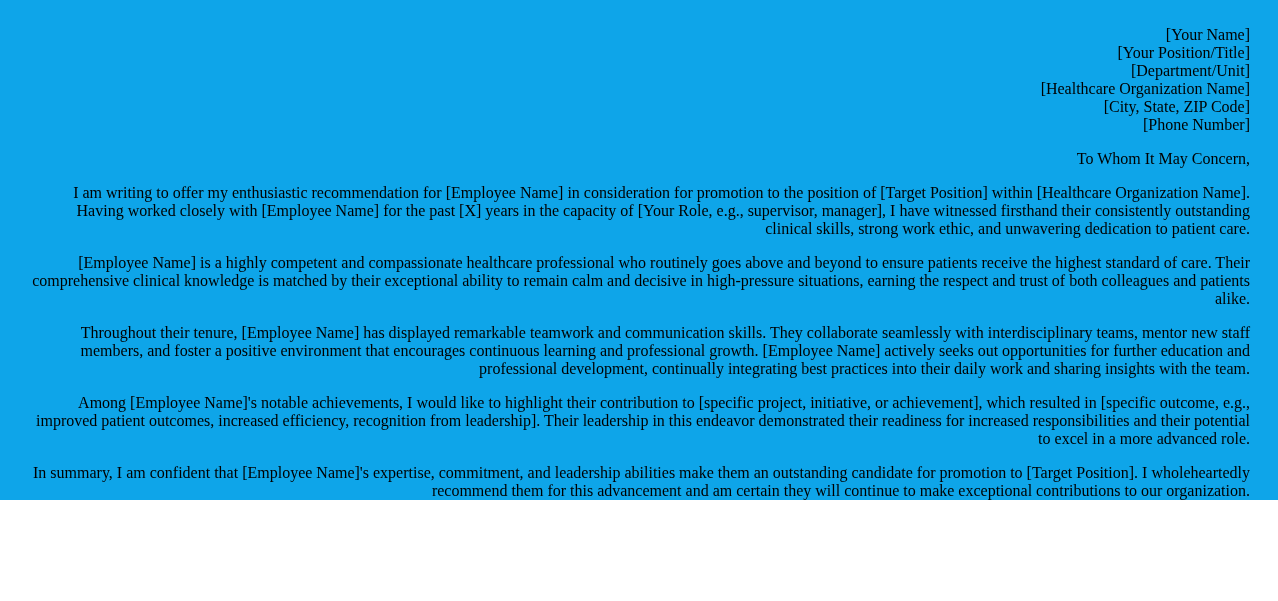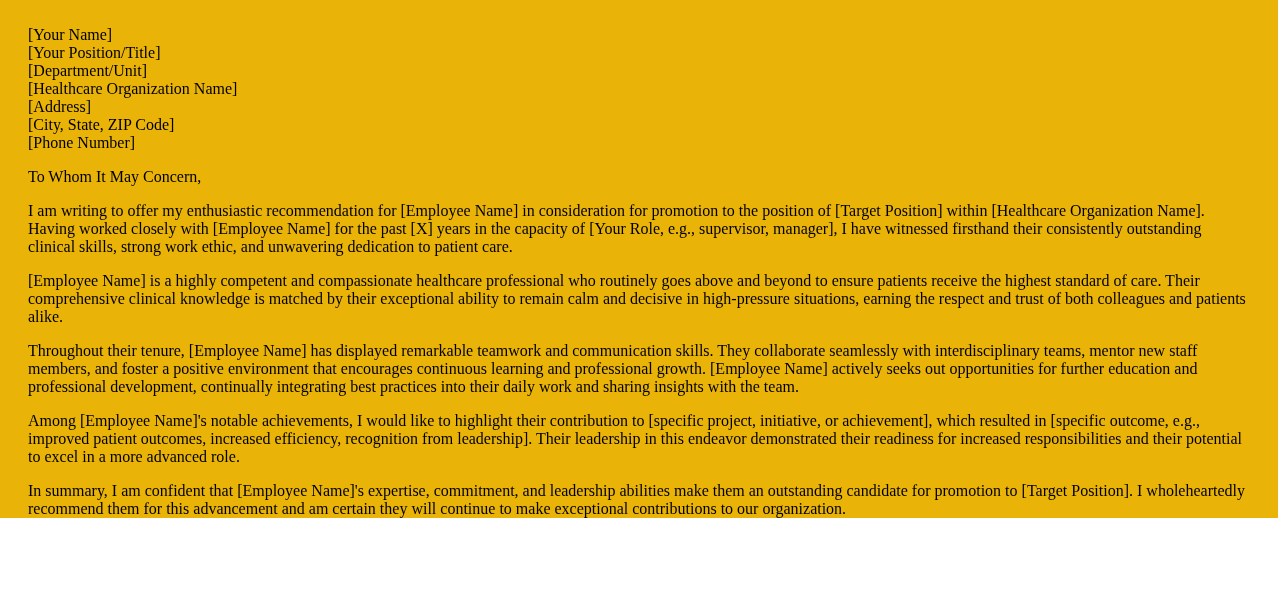--- a/index.html
+++ b/index.html
@@ -14,21 +14,22 @@
     box-sizing: border-box;
   }
   .page {
     box-sizing: border-box;
     width: 1278px;
     padding: 26px 28px 0 28px;
     font-family: "Liberation Serif", "DejaVu Serif", serif;
     font-size: 16px;
     line-height: normal;
     color: #000000;
-    background: #eab308;
+    background: #0ea5e9;
+    text-align: right;
   }
   .sender-block {
     margin: 0;
   }
   .sender-line {
     white-space: nowrap;
   }
   p.letter-par {
     margin: 16px 0;
   }
@@ -39,21 +40,20 @@
 </head>
 <body>
 
 <div class="page">
 
   <div class="sender-block">
     <div class="sender-line">[Your Name]</div>
     <div class="sender-line">[Your Position/Title]</div>
     <div class="sender-line">[Department/Unit]</div>
     <div class="sender-line">[Healthcare Organization Name]</div>
-    <div class="sender-line">[Address]</div>
     <div class="sender-line">[City, State, ZIP Code]</div>
     <div class="sender-line">[Phone Number]</div>
   </div>
 
   <p class="letter-par">To Whom It May Concern,</p>
 
   <p class="letter-par"><span>I am writing to offer my enthusiastic recommendation for </span><b>[Employee Name]</b><span> in consideration for promotion to the position of </span><b>[Target Position]</b><span> within </span><b>[Healthcare Organization Name]</b><span>. Having worked closely with [Employee Name] for the past </span><b>[X] years</b><span> in the capacity of </span><b>[Your Role, e.g., supervisor, manager]</b><span>, I have witnessed firsthand their consistently outstanding clinical skills, strong work ethic, and unwavering dedication to patient care.</span></p>
 
   <p class="letter-par"><span>[Employee Name] is a highly competent and compassionate healthcare professional who routinely goes above and beyond to ensure patients receive the highest standard of care. Their comprehensive clinical knowledge is matched by their exceptional ability to remain calm and decisive in high-pressure situations, earning the respect and trust of both colleagues and patients alike.</span></p>
 

